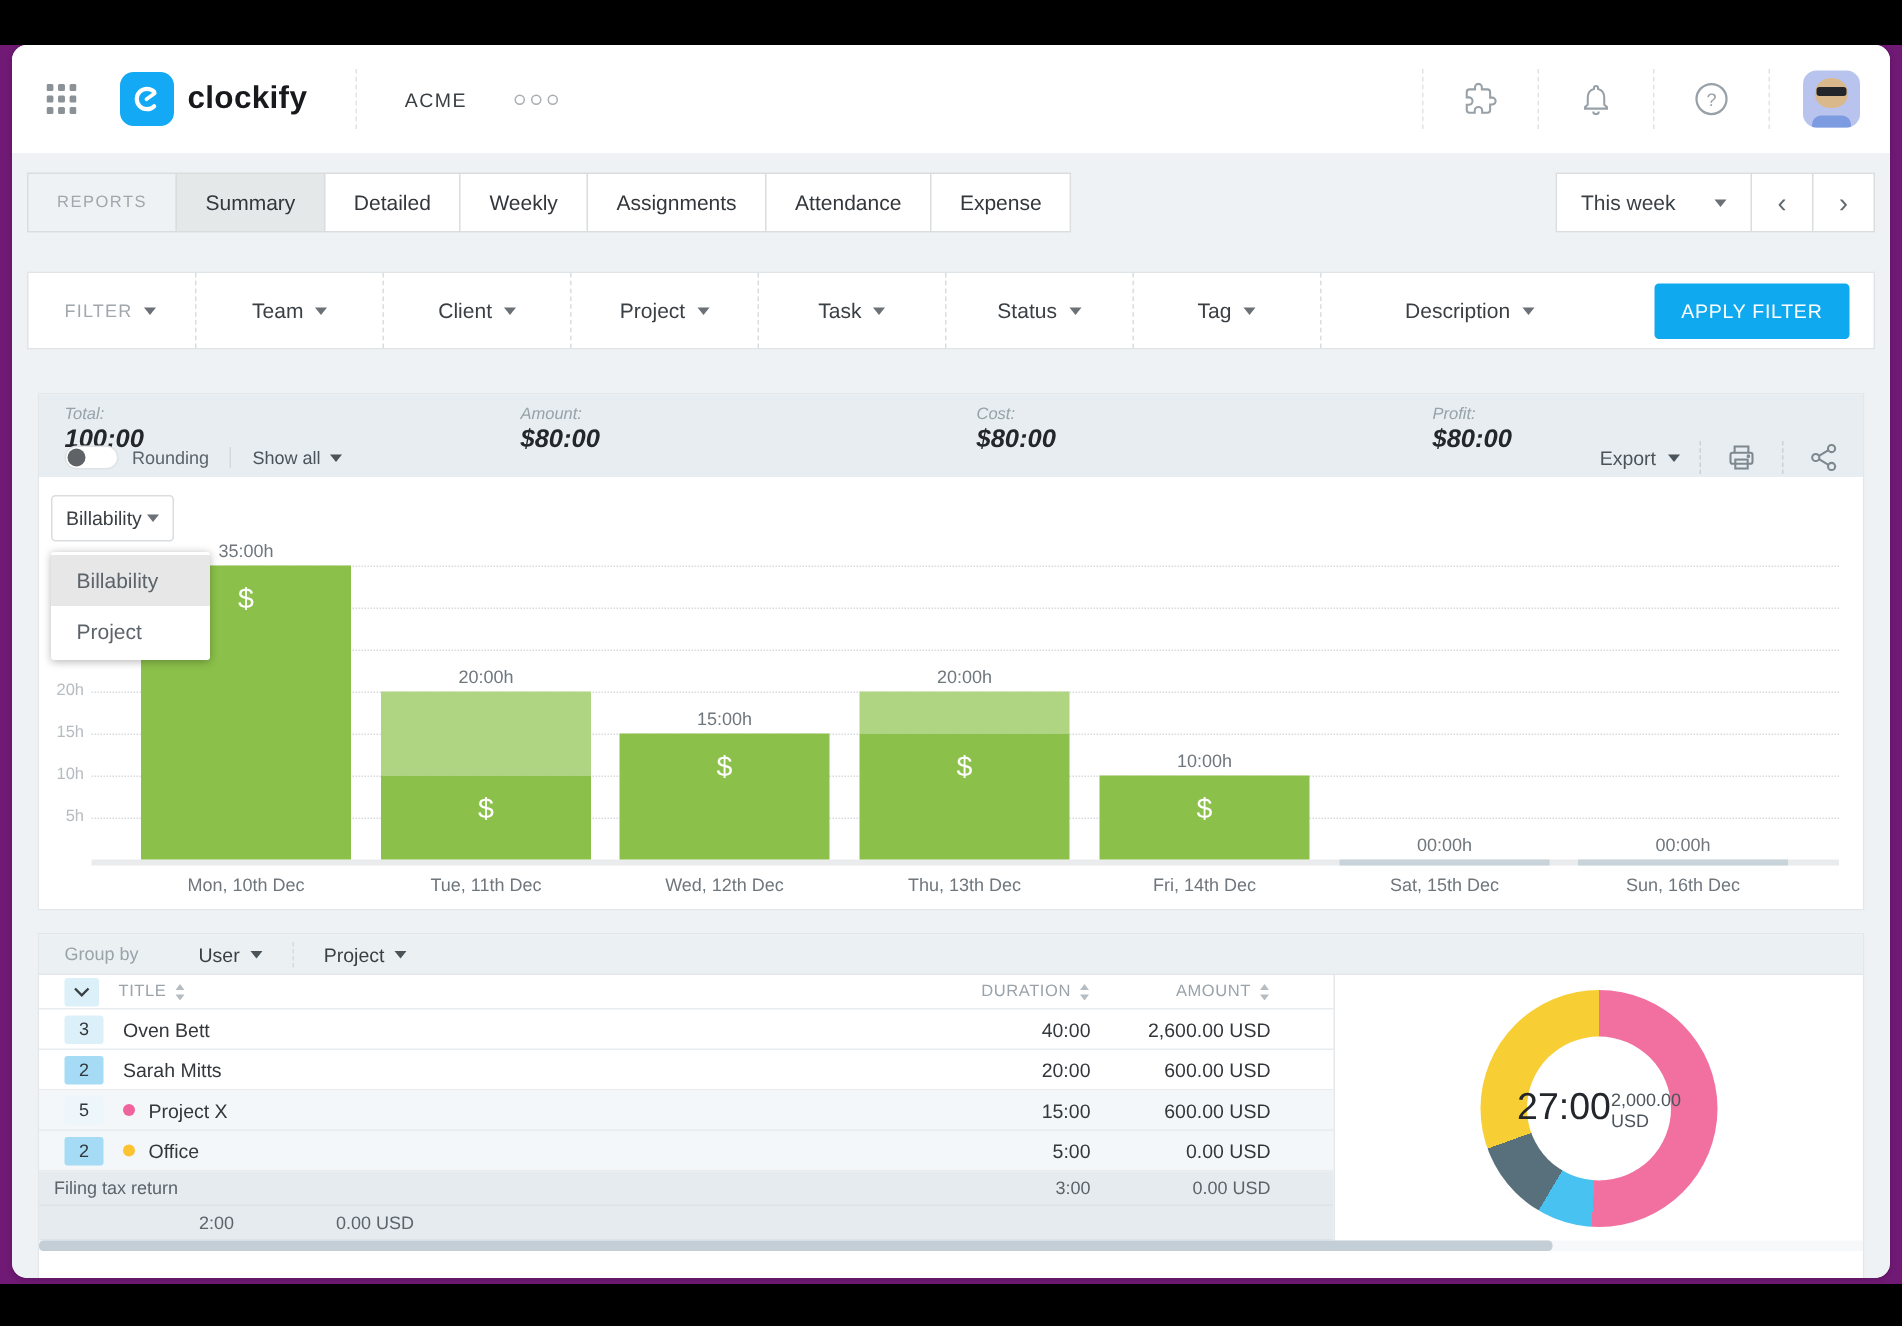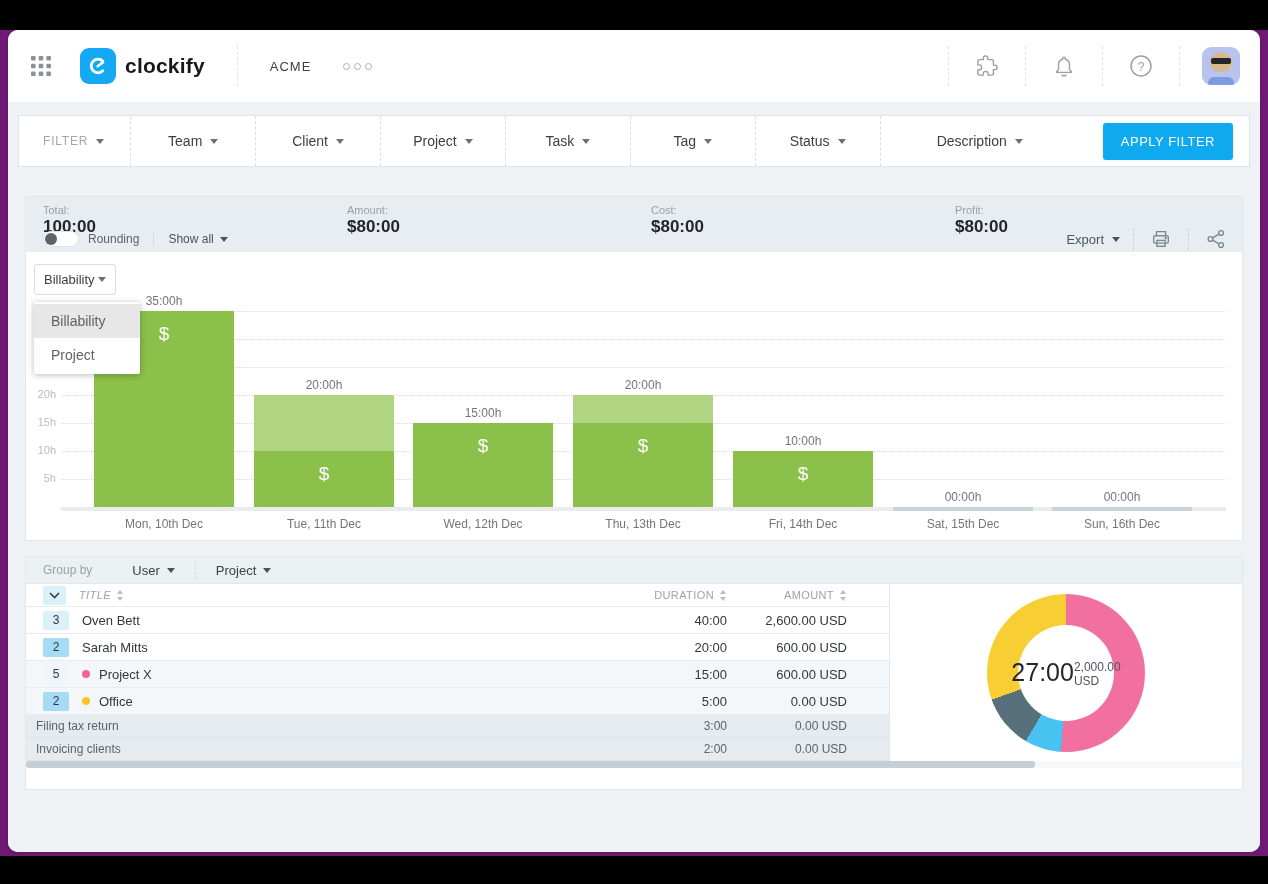--- a/index.html
+++ b/index.html
@@ -51,21 +51,21 @@
   .f-item { flex:1; display:flex; align-items:center; justify-content:center; gap:8px; font-size:14px; color:#3A3F44;
     border-left:1px dashed #D8DDE0; cursor:pointer; }
   .apply-btn { align-self:center; margin:0 16px 0 24px; background:#0FA9F0; color:#fff; border:none; height:37px;
     padding:0 18px; font-size:13px; letter-spacing:.5px; border-radius:3px; cursor:pointer;
     font-family:"Liberation Sans",sans-serif; }
 
   
   .report-card { background:#fff; border:1px solid #E3E7E9; margin:0 7px 15px; }
   .stats-bar { height:55px; background:#E7EDF1; position:relative; }
   .stats-row { position:absolute; top:7px; left:0; right:0; display:flex; }
-  .stat { flex:1; padding-left:17px; }
+  .stat { flex:1; padding-left:17px;font-style:italic; }
   .stat .lb { font-size:11px; color:#98A2A9; margin-bottom:1px; }
   .stat .vl { font-size:17px; font-weight:bold; color:#23262A; }
   .controls-row { position:absolute; bottom:3px; left:17px; right:12px; display:flex; align-items:center; height:20px; }
   .toggle { width:36px; height:16px; background:#fff; border:1px solid #E0E3E5; border-radius:9px; position:relative; cursor:pointer; }
   .toggle .knob { position:absolute; top:1px; left:1px; width:12px; height:12px; border-radius:50%; background:#5F6368; }
   .ctrl-lb { font-size:12px; color:#5C646B; margin-left:9px; cursor:default; }
   .ctrl-sep { border-left:1px solid #D3D9DC; height:14px; margin:0 14px; }
   .showall { font-size:12px; color:#4C545B; display:flex; align-items:center; gap:6px; cursor:pointer;justify-content:flex-end; }
   .ctrl-right { margin-left:auto; display:flex; align-items:center; }
   .export { font-size:13px; color:#4C545B; display:flex; align-items:center; gap:8px; cursor:pointer; }
@@ -95,21 +95,21 @@
   .groupby-bar { height:27px; background:#EBF0F3; display:flex; align-items:center; padding:0 17px; border-bottom:1px solid #E3E7E9; }
   .gb-lb { font-size:12px; color:#9AA3AA; margin-right:40px; }
   .gb-item { font-size:13px; color:#3A3F44; display:flex; align-items:center; gap:7px; cursor:pointer; }
   .gb-dash { border-left:1px dashed #D4DADE; height:17px; margin:0 20px; }
   .table-wrap { display:flex; }
   .table-main { width:863px; }
   .thead { height:23px; display:flex; align-items:center; border-bottom:1px solid #E9ECEE; padding:0 42px 0 17px; }
   .chev-btn { width:23px; height:19px; background:#DCF0FA; border-radius:2px; display:flex; align-items:center; justify-content:center;
     margin-right:13px; cursor:pointer; }
   .th { font-size:11px; color:#9AA3AA; letter-spacing:.4px; display:flex; align-items:center; gap:5px; cursor:pointer; }
-  .th.t-title { flex:1;font-style:italic; }
+  .th.t-title { flex:1; }
   .th.t-dur, .th.t-amt { width:120px; justify-content:flex-end; }
   .trow { height:27px; display:flex; align-items:center; border-bottom:1px solid #E9ECEE; padding:0 42px 0 17px; font-size:13px; color:#33373B; }
   .trow.tint { background:#F3F7F9; }
   .trow.sub { height:23px; background:#E6EBEF; border-bottom:1px solid #DDE3E7; font-size:12px; color:#5C646B; padding-left:10px; }
   .badge { width:26px; height:19px; border-radius:2px; display:flex; align-items:center; justify-content:center;
     font-size:12px; color:#33373B; margin-right:13px; }
   .badge.light { background:#DCF0FA; }
   .badge.blue  { background:#A6DBF5; }
   .badge.white { background:#EDF6FB; }
   .pdot { width:8px; height:8px; border-radius:50%; margin-right:9px; }
@@ -191,20 +191,39 @@
       <div class="avatar">
         <div class="head"></div>
         <div class="shades"></div>
         <div class="body"></div>
       </div>
     </div>
   </header>
 
   <div class="content">
 
+    <div class="toolbar-row">
+      <div class="tabs">
+        <div class="tabseg first">REPORTS</div>
+        <div class="tabseg active">Summary</div>
+        <div class="tabseg">Detailed</div>
+        <div class="tabseg">Weekly</div>
+        <div class="tabseg">Assignments</div>
+        <div class="tabseg">Attendance</div>
+        <div class="tabseg">Expense</div>
+      </div>
+      <div class="date-nav">
+        <div class="dn-main">
+          <span>This week</span>
+          <span class="caret"></span>
+        </div>
+        <div class="dn-btn">‹</div>
+        <div class="dn-btn">›</div>
+      </div>
+    </div>
 
     <div class="filter-card">
       <div class="f-label">
         <span>FILTER</span>
         <span class="caret"></span>
       </div>
       <div class="f-item">
               <span>Team</span>
               <span class="caret"></span>
             </div>
@@ -214,25 +233,25 @@
             </div>
       <div class="f-item">
               <span>Project</span>
               <span class="caret"></span>
             </div>
       <div class="f-item">
               <span>Task</span>
               <span class="caret"></span>
             </div>
       <div class="f-item">
+              <span>Status</span>
+              <span class="caret"></span>
+            </div>
+      <div class="f-item">
               <span>Tag</span>
-              <span class="caret"></span>
-            </div>
-      <div class="f-item">
-              <span>Status</span>
               <span class="caret"></span>
             </div>
       <div class="f-item" style="flex:1.6">
               <span>Description</span>
               <span class="caret"></span>
             </div>
       <button class="apply-btn">APPLY FILTER</button>
     </div>
 
     <div class="report-card">
@@ -423,23 +442,20 @@
                     <div class="cell-amt">0.00 USD</div>
                   </div>
                   <div class="trow sub">
                     <div class="cell-title">
                       <span>Filing tax return</span>
                     </div>
                     <div class="cell-dur">3:00</div>
                     <div class="cell-amt">0.00 USD</div>
                   </div>
                   <div class="trow sub">
-                    <div class="cell-title">
-                      <span>Invoicing clients</span>
-                    </div>
                     <div class="cell-dur">2:00</div>
                     <div class="cell-amt">0.00 USD</div>
                   </div>
                 </div>
         </div>
         <div class="donut-panel">
           <div class="donut" id="donut" style="background: conic-gradient(rgb(241, 112, 159) 0%, rgb(241, 112, 159) 51%, rgb(71, 194, 241) 51%, rgb(71, 194, 241) 58.5%, rgb(87, 112, 124) 58.5%, rgb(87, 112, 124) 69.5%, rgb(247, 206, 51) 69.5%, rgb(247, 206, 51) 100%);">
             <div class="hole">
               <div class="big">27:00</div>
               <div class="sm">2,000.00 USD</div>

